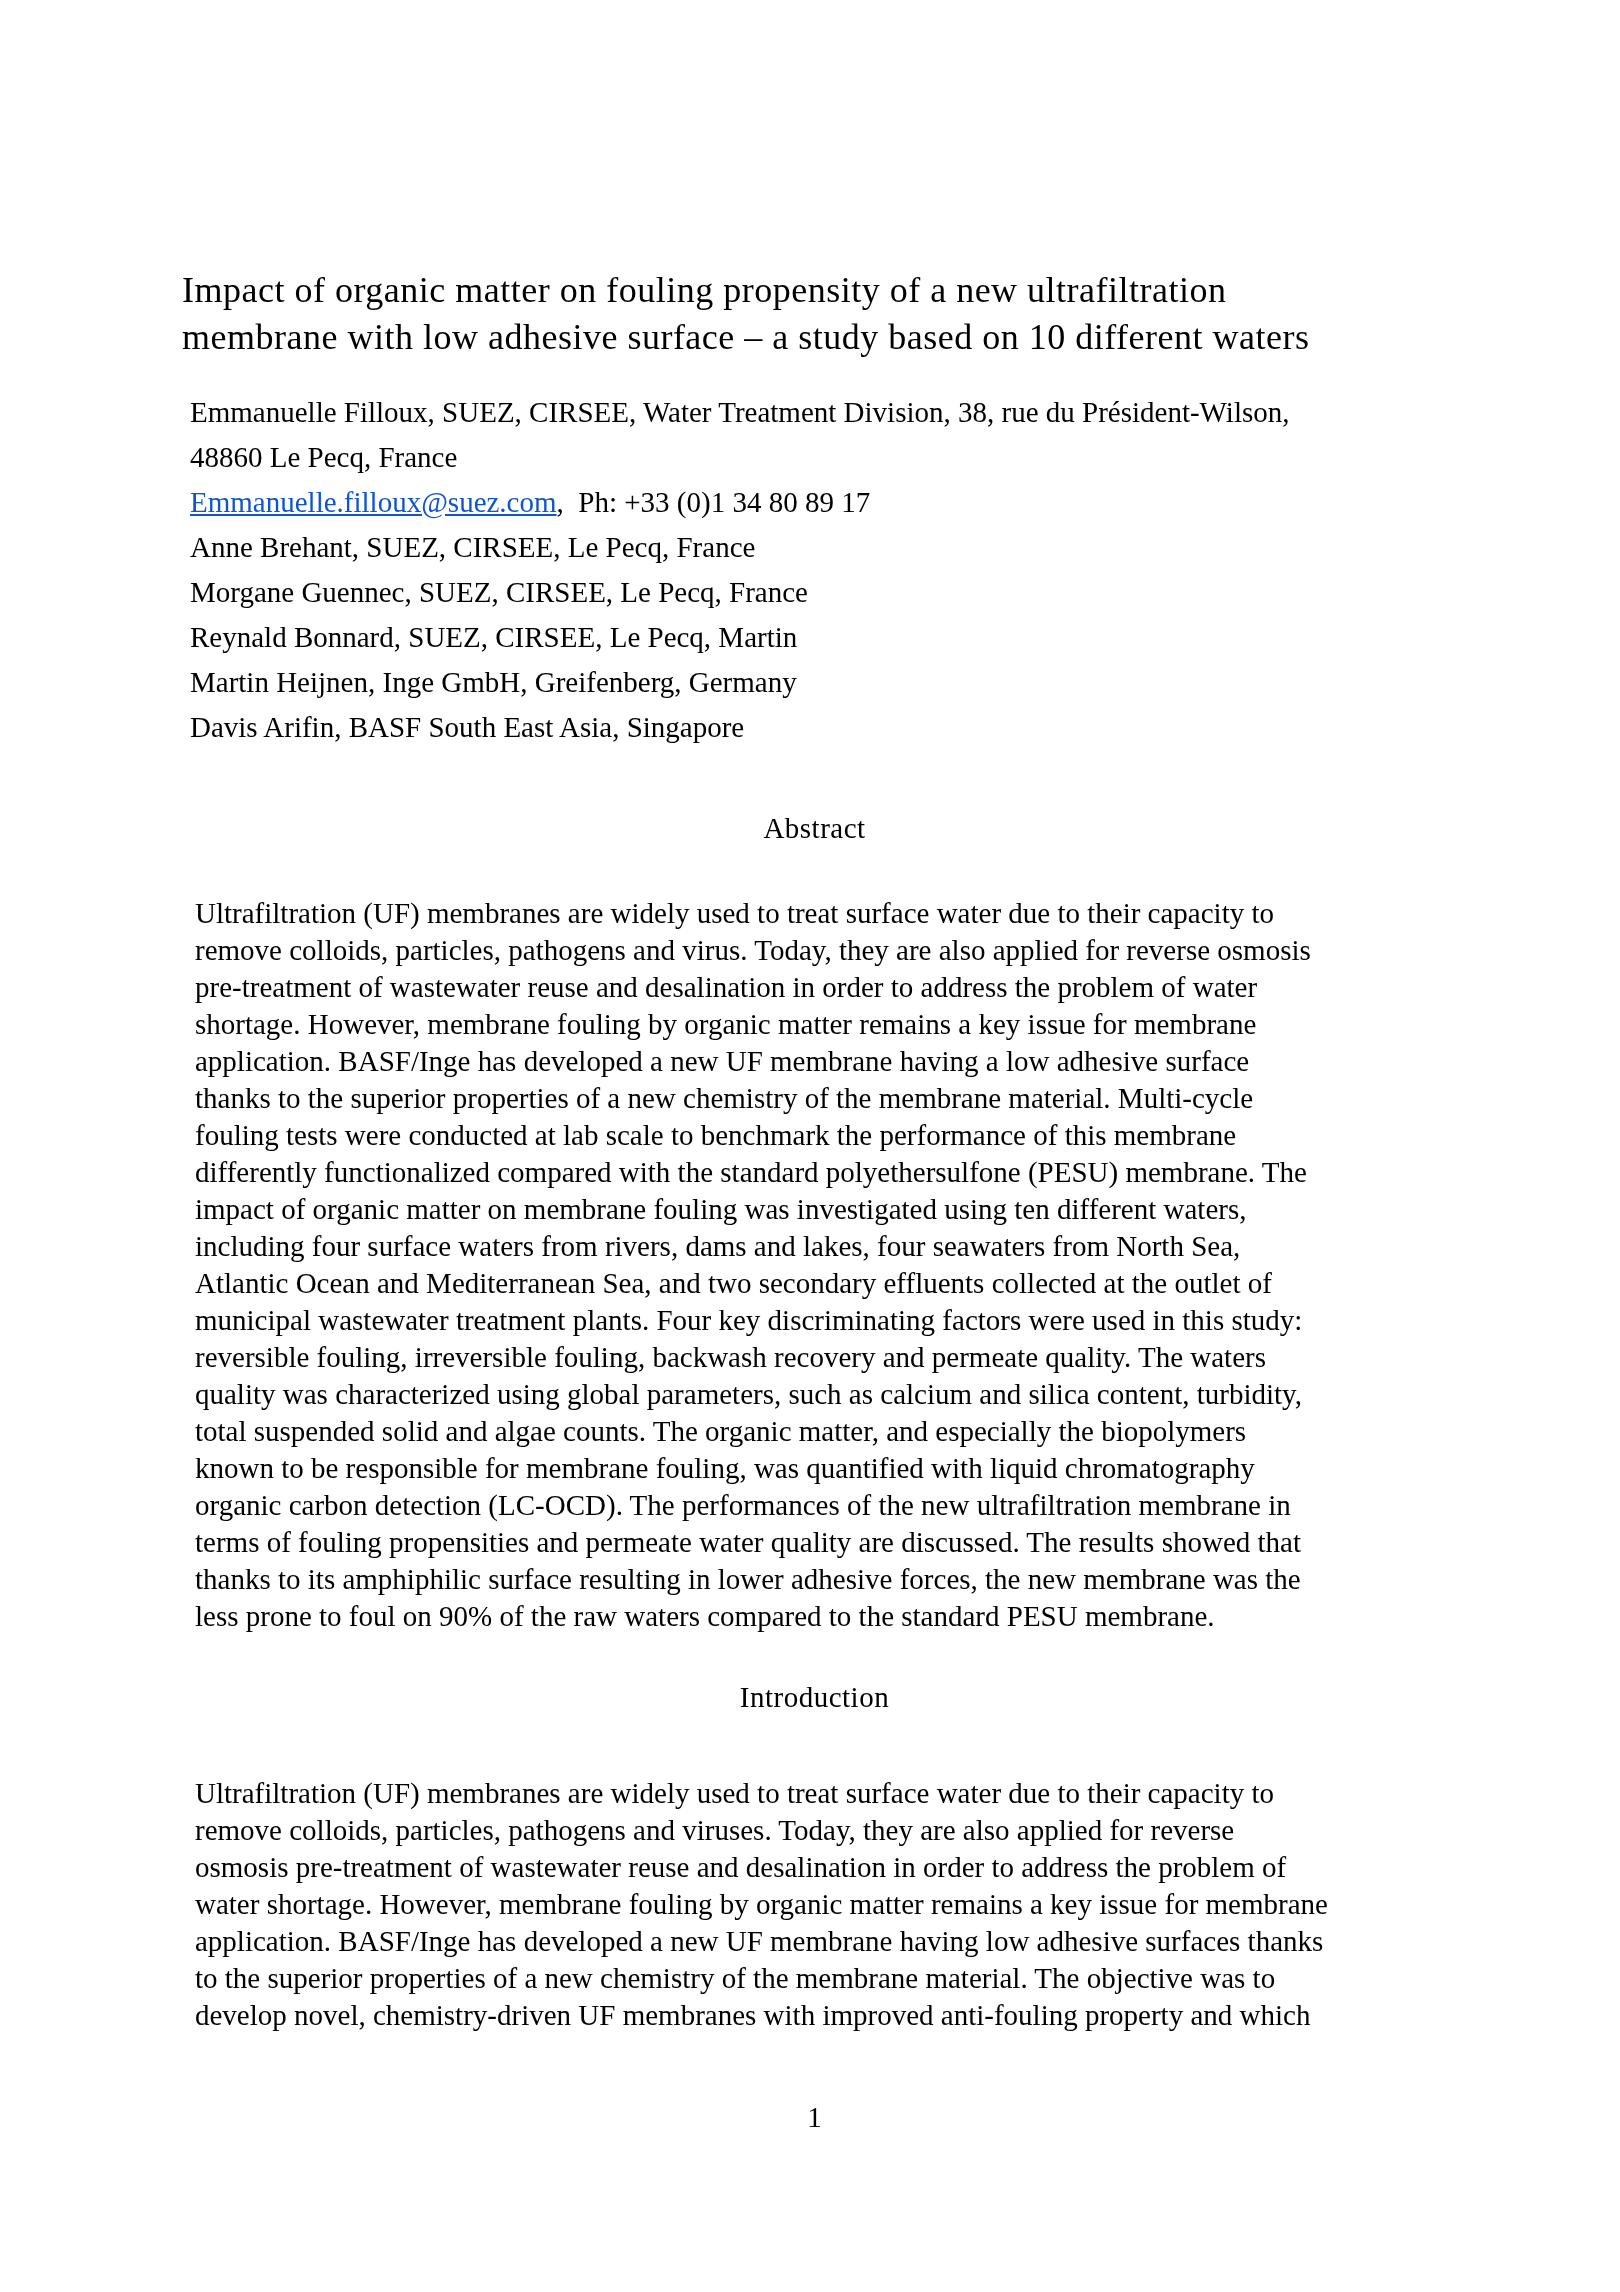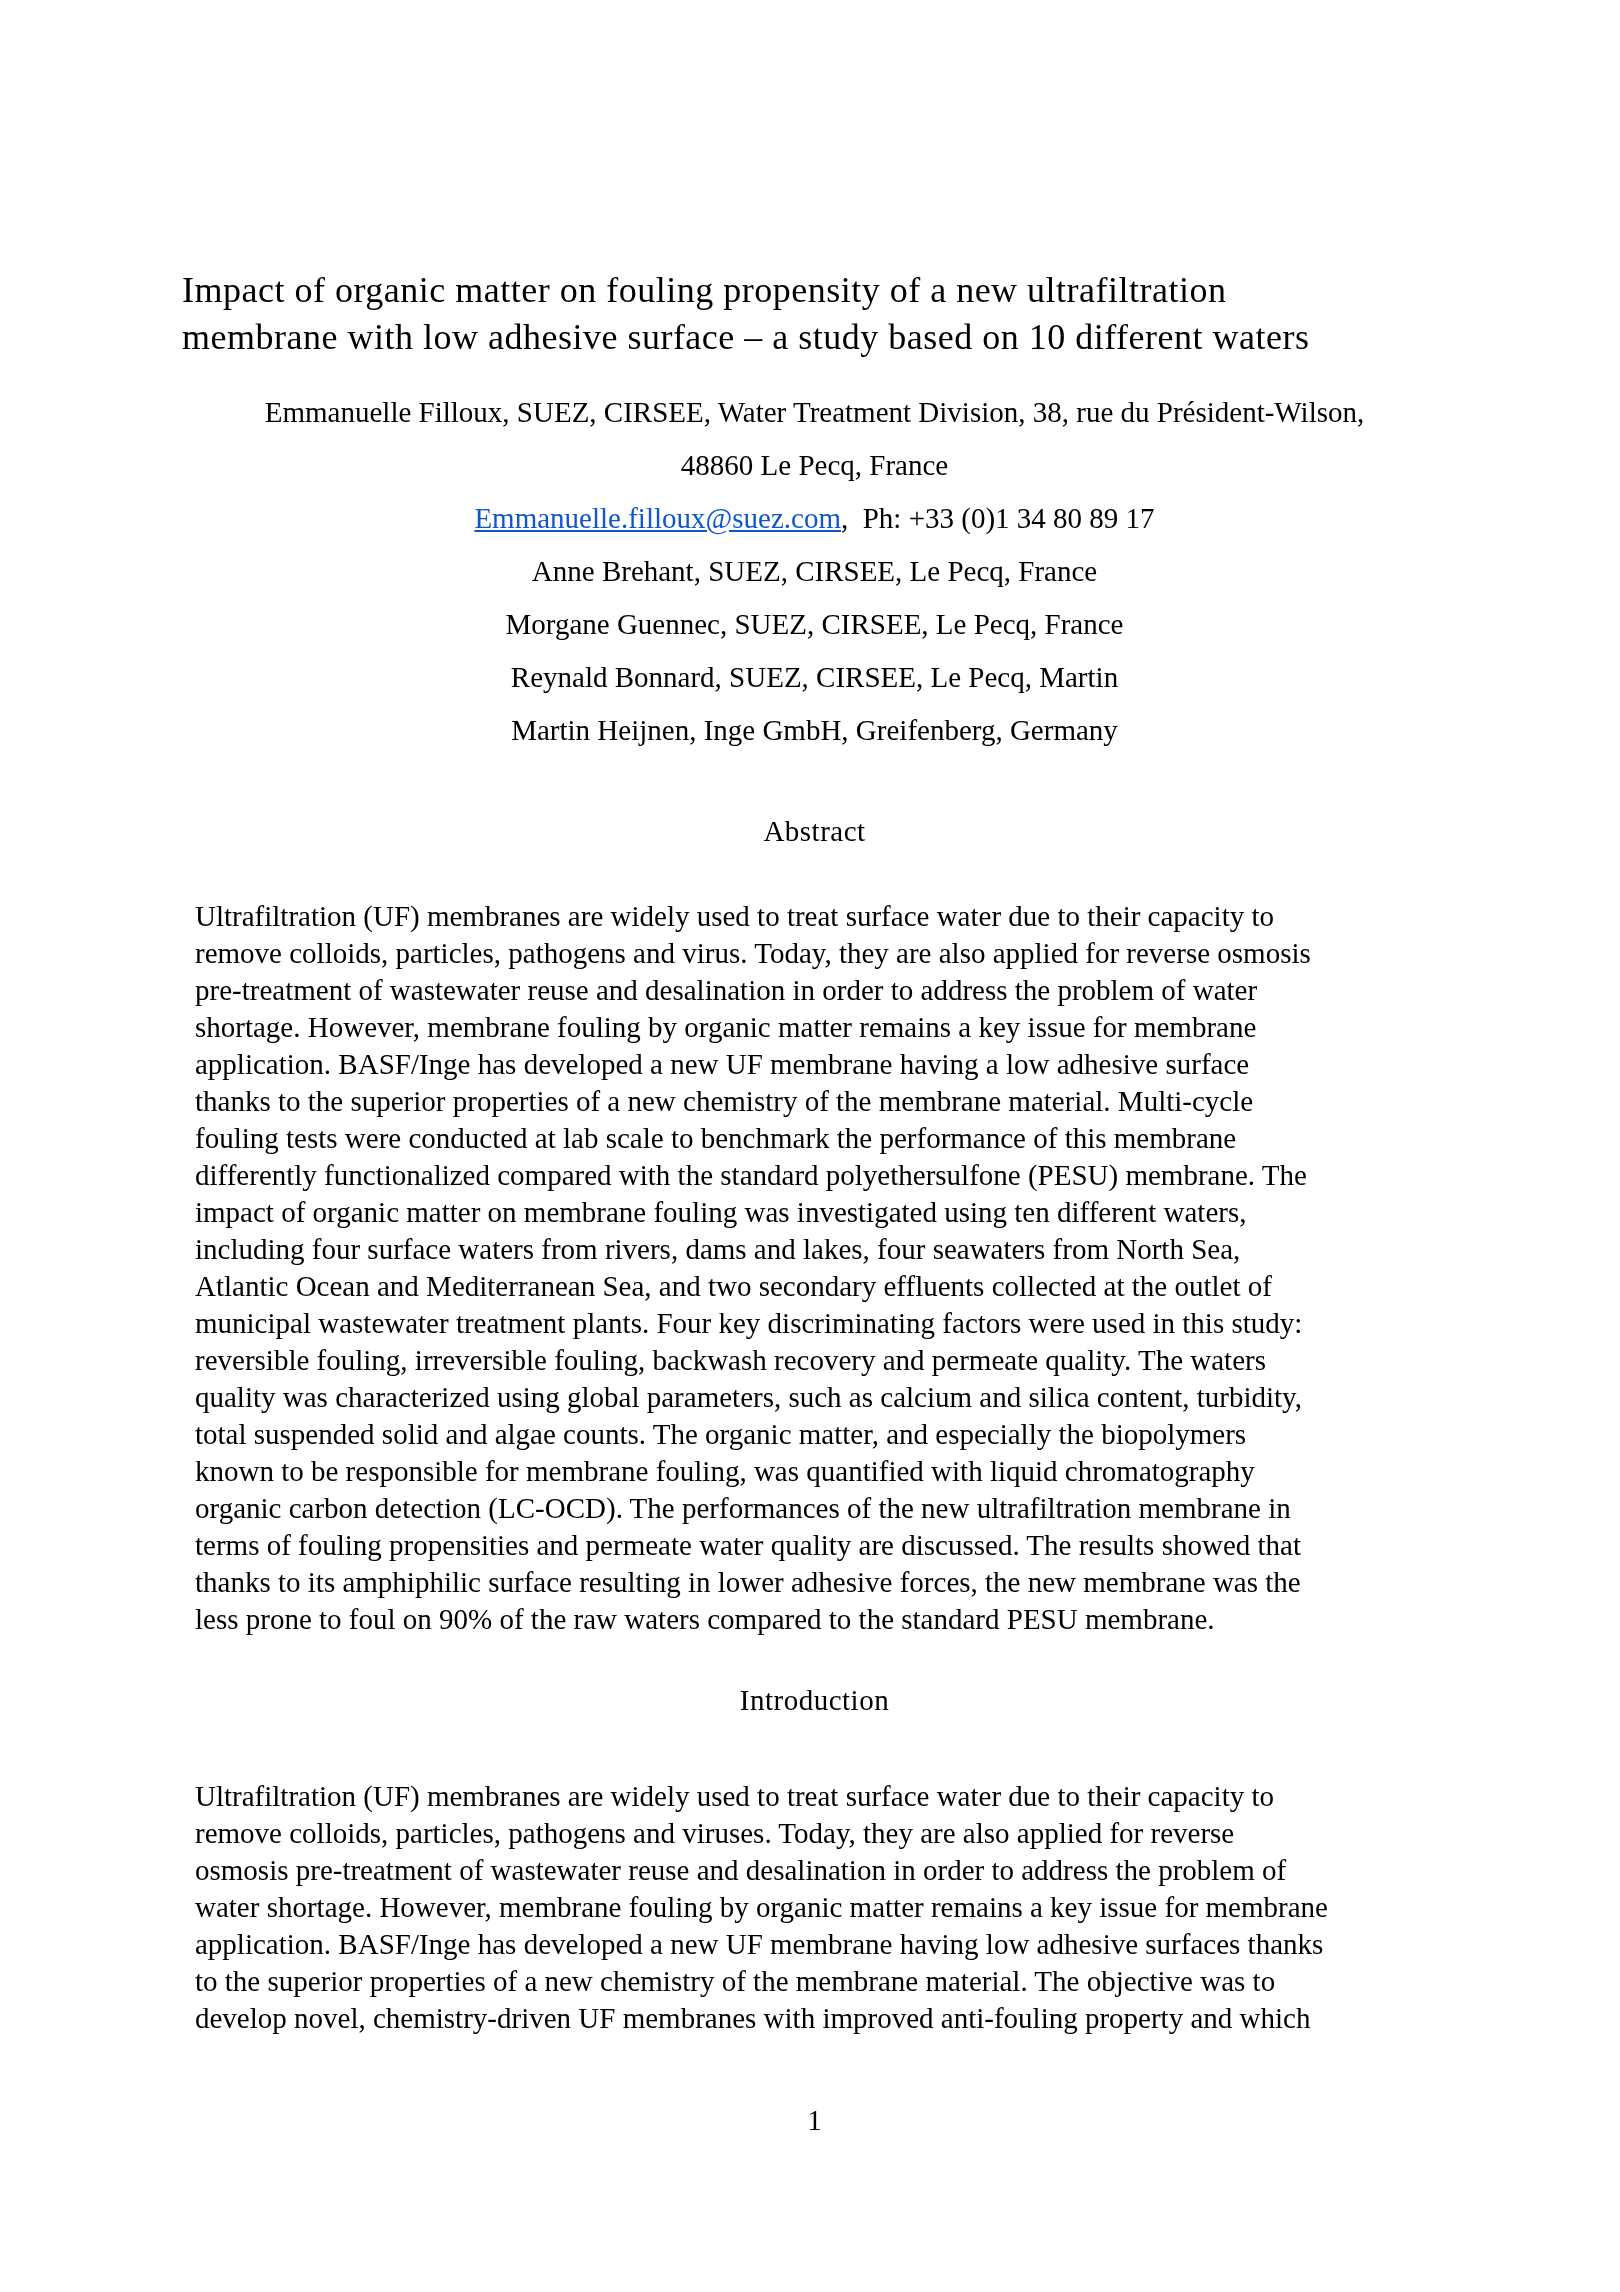--- a/index.html
+++ b/index.html
@@ -23,22 +23,21 @@
     line-height: 47px;
     font-weight: normal;
     text-align: left;
     white-space: pre-line;
     margin: 0 0 33px 0;
     letter-spacing: 0.5px;
   }
   .author-line {
     font-size: 29px;
     line-height: 37px;
-    text-align: center;
-    margin: 16px;
+    margin: 8px;
   }
   .email-link {
     color: #1155CC;
     text-decoration: underline;
   }
   .section-heading {
     font-size: 29px;
     line-height: 43px;
     font-weight: normal;
     text-align: center;
@@ -71,20 +70,21 @@
 membrane with low adhesive surface – a study based on 10 different waters</h1>
 
   <div>
     <p class="author-line">Emmanuelle Filloux, SUEZ, CIRSEE, Water Treatment Division, 38, rue du Président-Wilson,</p>
     <p class="author-line">48860 Le Pecq, France</p>
     <p class="author-line"><a href="#" class="email-link">Emmanuelle.filloux@suez.com</a><span>, &nbsp;Ph: +33 (0)1 34 80 89 17</span></p>
     <p class="author-line">Anne Brehant, SUEZ, CIRSEE, Le Pecq, France</p>
     <p class="author-line">Morgane Guennec, SUEZ, CIRSEE, Le Pecq, France</p>
     <p class="author-line">Reynald Bonnard, SUEZ, CIRSEE, Le Pecq, Martin</p>
     <p class="author-line">Martin Heijnen, Inge GmbH, Greifenberg, Germany</p>
+    <p class="author-line">Davis Arifin, BASF South East Asia, Singapore</p>
   </div>
 
   <h2 class="section-heading heading-abstract">Abstract</h2>
 
   <p class="body-para">Ultrafiltration (UF) membranes are widely used to treat surface water due to their capacity to
 remove colloids, particles, pathogens and virus. Today, they are also applied for reverse osmosis
 pre-treatment of wastewater reuse and desalination in order to address the problem of water
 shortage. However, membrane fouling by organic matter remains a key issue for membrane
 application. BASF/Inge has developed a new UF membrane having a low adhesive surface
 thanks to the superior properties of a new chemistry of the membrane material. Multi-cycle

